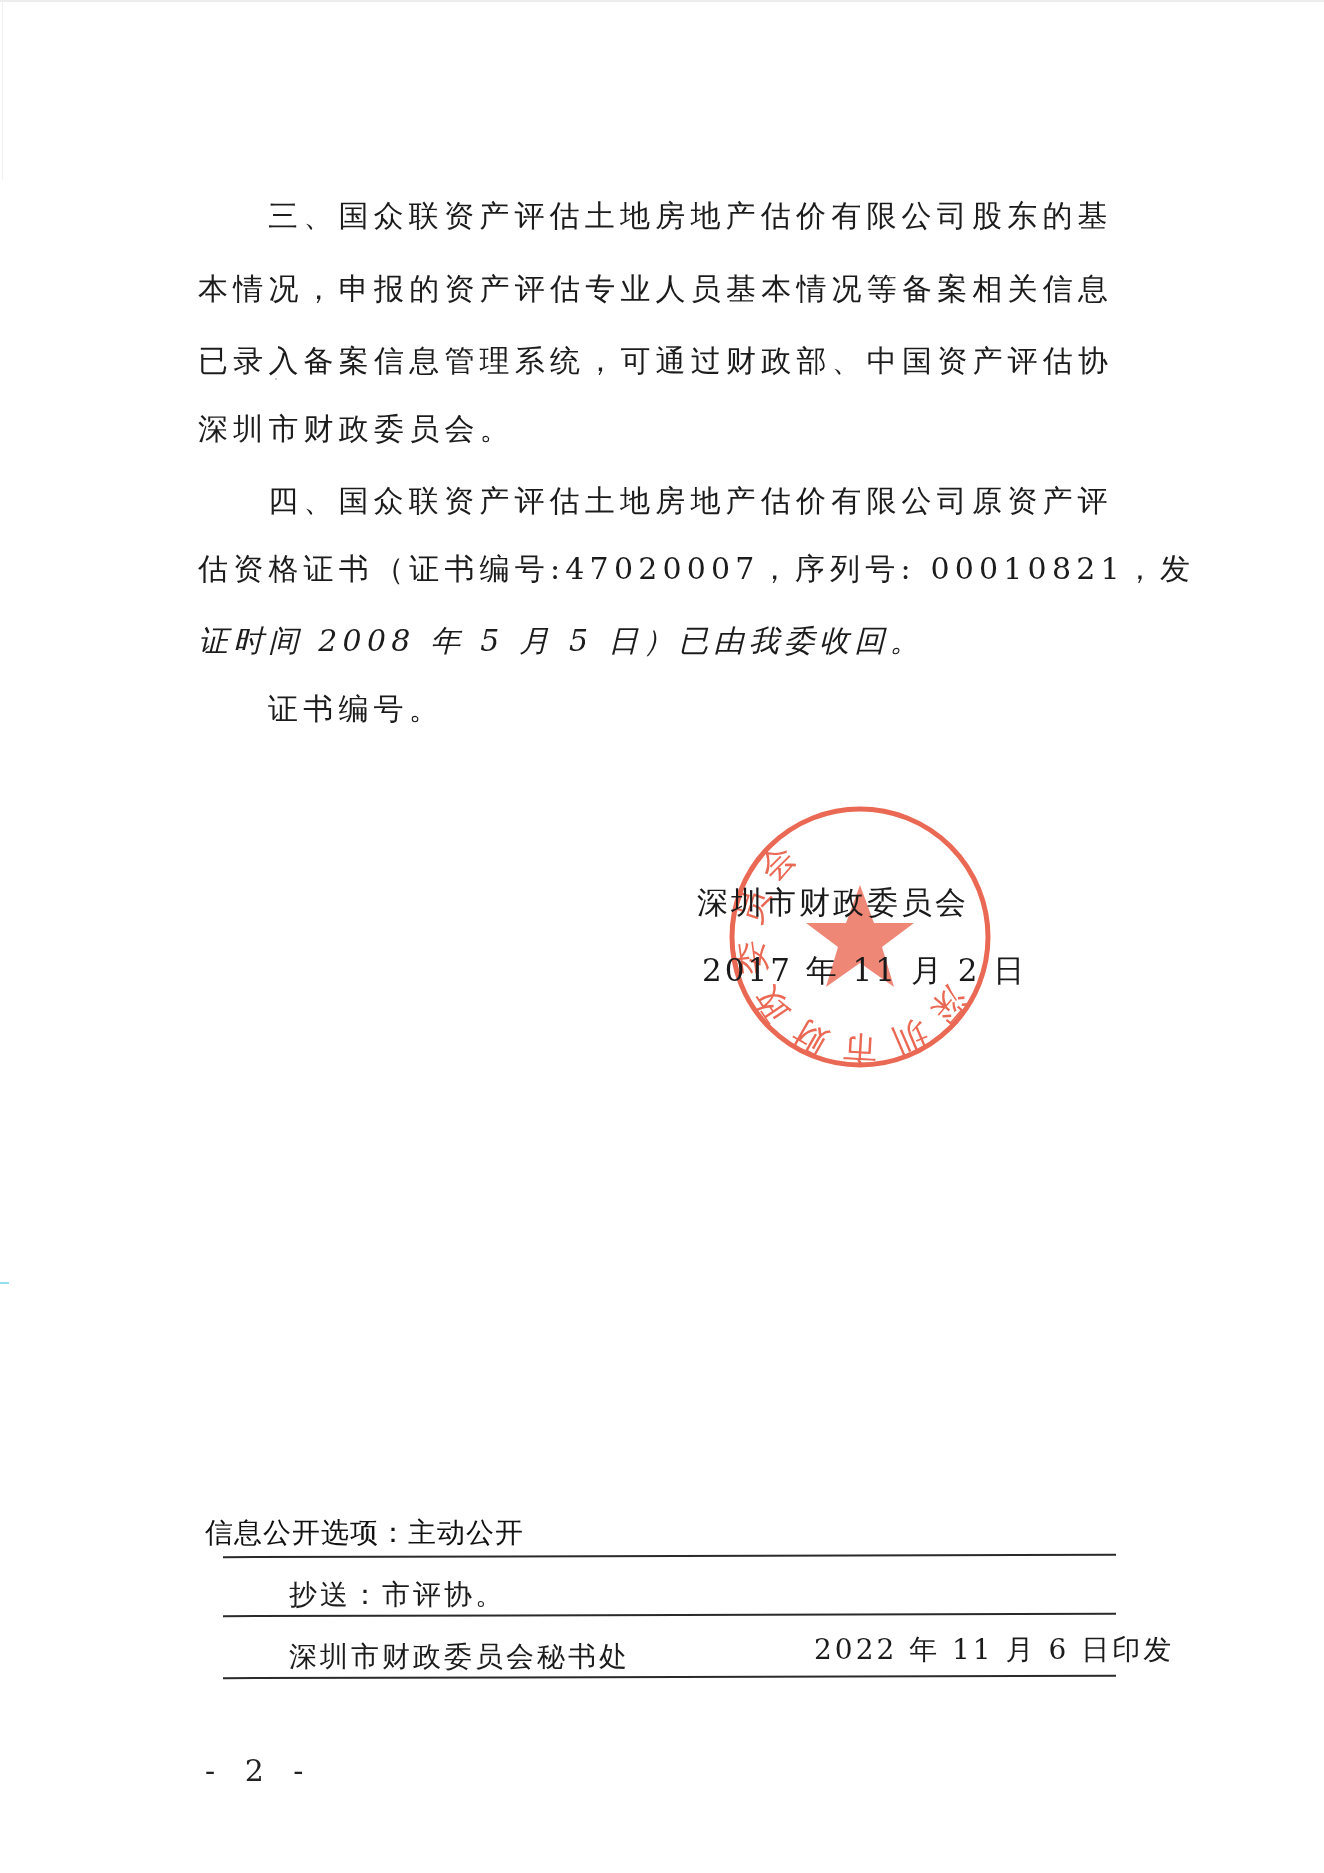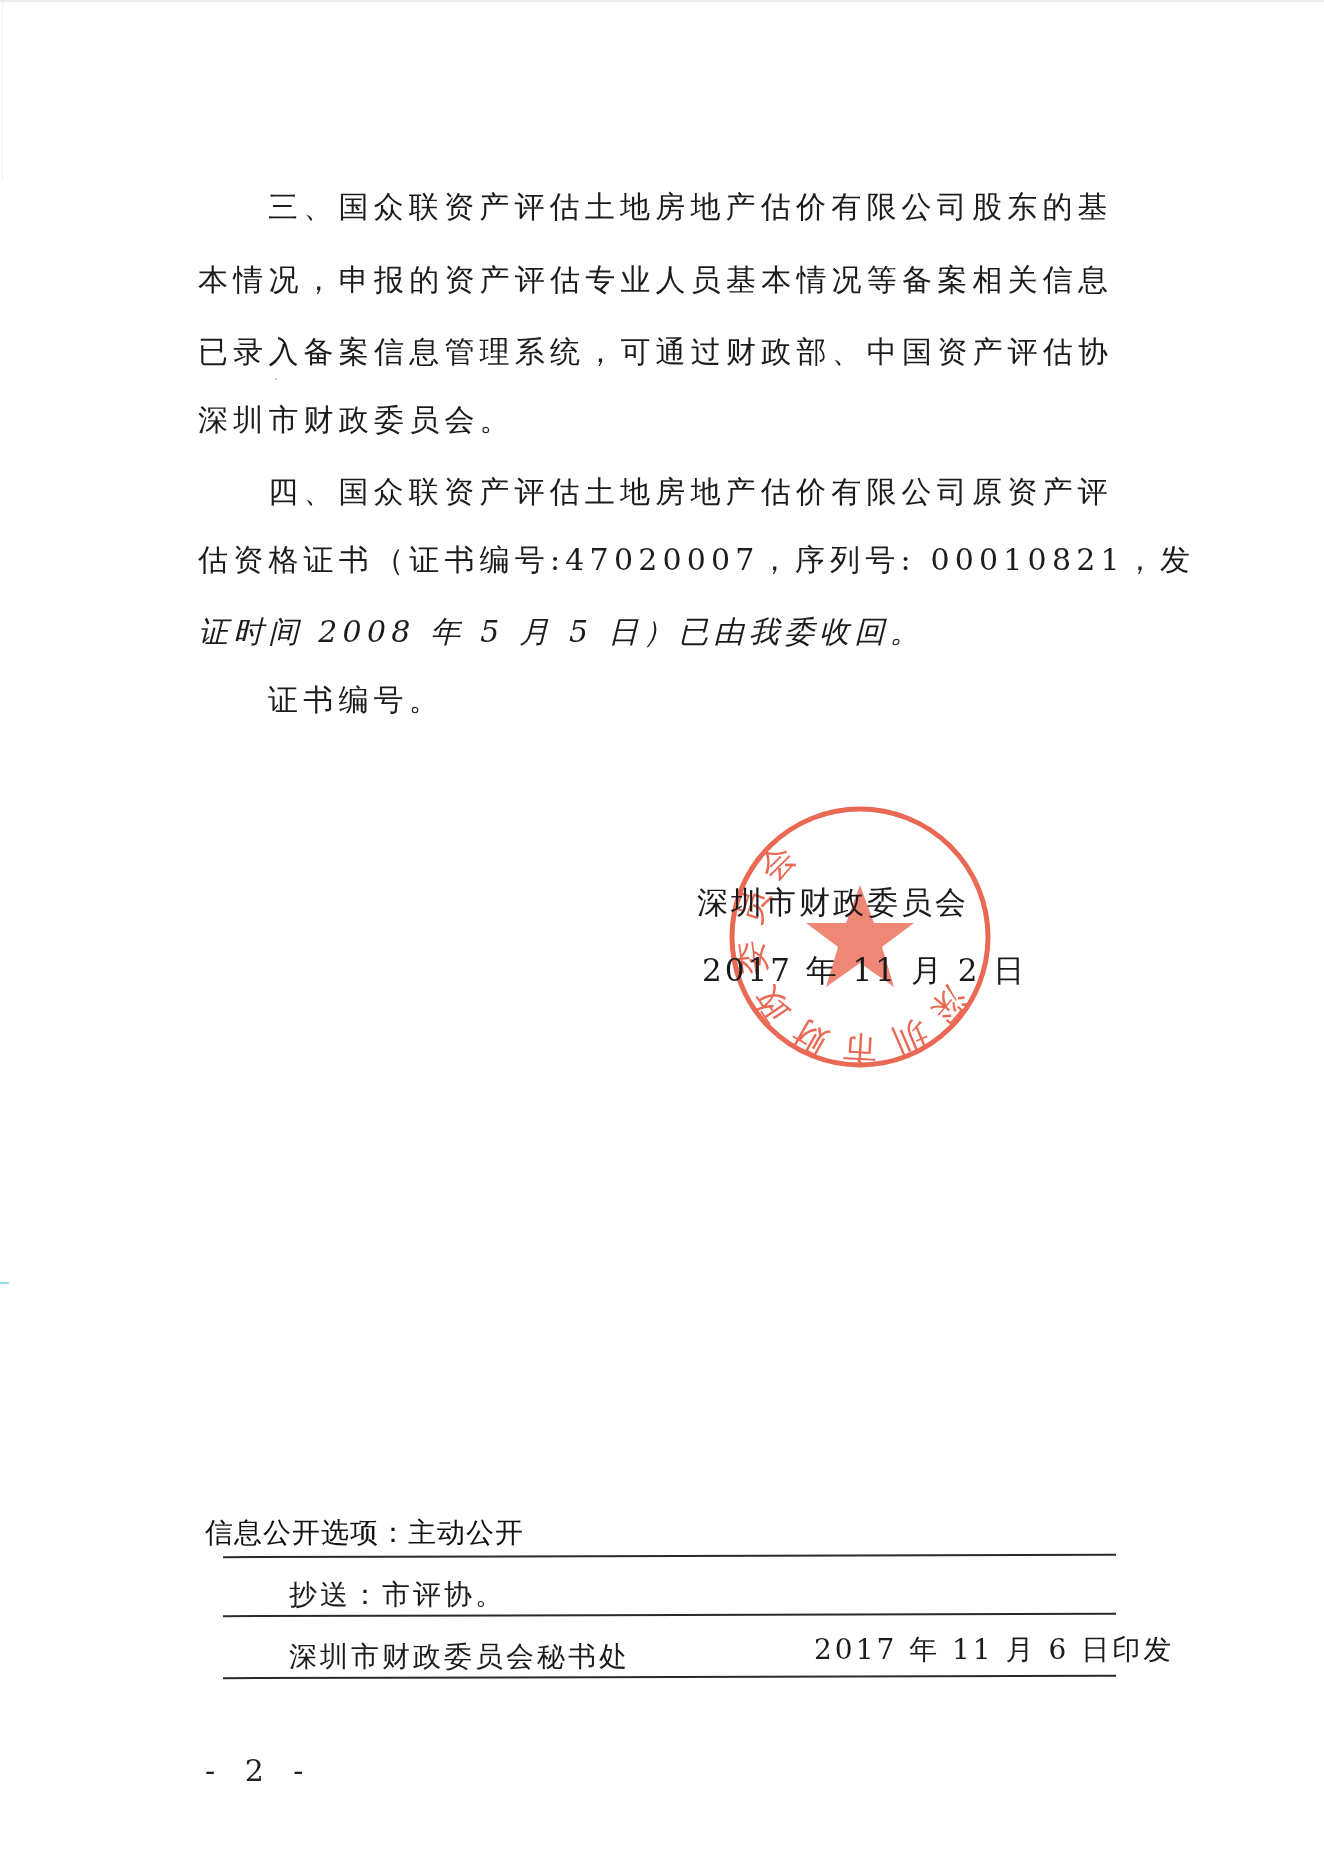--- a/index.html
+++ b/index.html
@@ -9,20 +9,21 @@
       background: #ffffff; color: #1a1a1a;
       font-family: "DejaVu Serif", "Liberation Serif", serif;
     }
     .scan-edge-top { position: absolute; left: 0; top: 0; width: 1324px; height: 2px; background: #ececec; }
     .scan-edge-left { position: absolute; left: 2px; top: 0; width: 1px; height: 180px; background: #f0f0f0; }
     .body-line {
       position: absolute; left: 198px; width: 930px;
       font-size: 30px; line-height: 40px; height: 40px;
       letter-spacing: 5.2px; white-space: nowrap; color: #1c1c1c;
       font-weight: 400;
+      margin-top: 9px;
     }
     .body-line.indent { left: 268px; }
     .sign {
       position: absolute; font-size: 31px; line-height: 40px; white-space: nowrap;
       letter-spacing: 3px; color: #1a1a1a; z-index: 3;
     }
     .stamp { position: absolute; left: 726px; top: 803px; width: 268px; height: 268px; z-index: 2; opacity: 0.88; }
     .footer-title {
       position: absolute; left: 205px; top: 1514px; font-size: 28px; line-height: 38px;
       font-family: "DejaVu Sans", "Liberation Sans", sans-serif; color: #111; letter-spacing: 1px; white-space: nowrap;
@@ -72,17 +73,17 @@
 
   <div class="cyan-mark"></div>
 
   <div class="footer-title">信息公开选项：主动公开</div>
   <div class="rule" style="left:223px; top:1555px; width:893px; transform:rotate(-0.15deg);"></div>
 
   <div class="footer-text" style="left:257px; top:1576px;">抄送：市评协。</div>
   <div class="rule" style="left:223px; top:1614px; width:893px; transform:rotate(-0.15deg);"></div>
 
   <div class="footer-text" style="left:257px; top:1638px;">深圳市财政委员会秘书处</div>
-  <div class="footer-text" style="left:782px; top:1631px;">2017 年 11 月 6 日印发</div>
+  <div class="footer-text" style="left:782px; top:1631px;">2022 年 11 月 6 日印发</div>
   <div class="rule" style="left:223px; top:1676px; width:893px; transform:rotate(-0.15deg);"></div>
 
   <div class="page-number">- 2 -</div>
 </div>
 
 </body></html>

